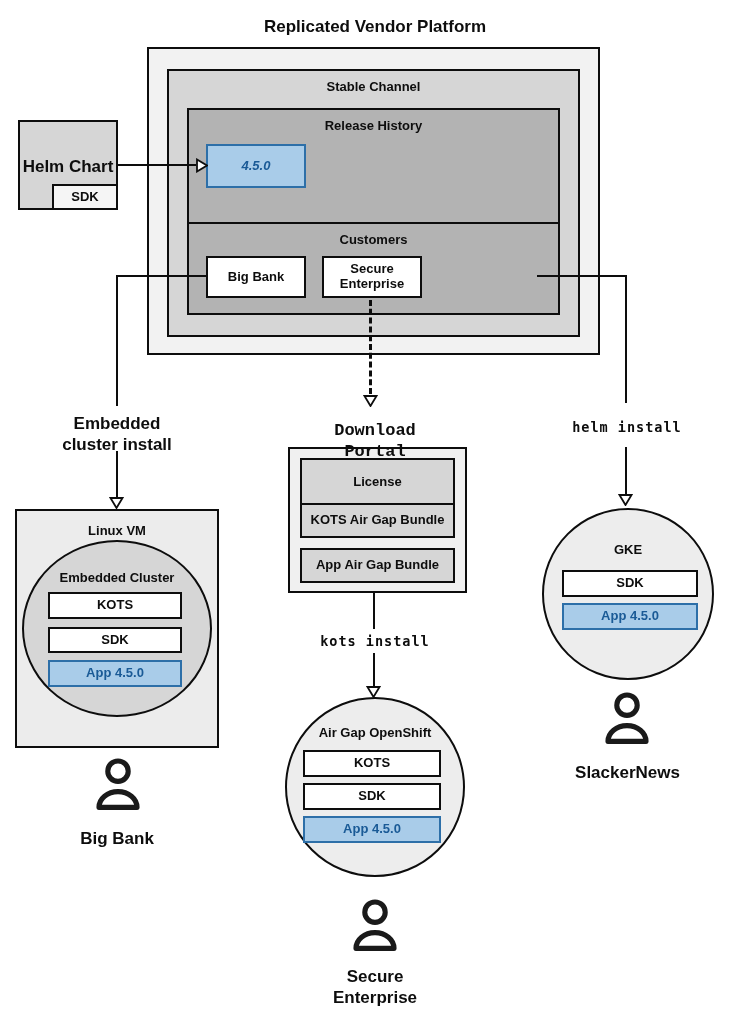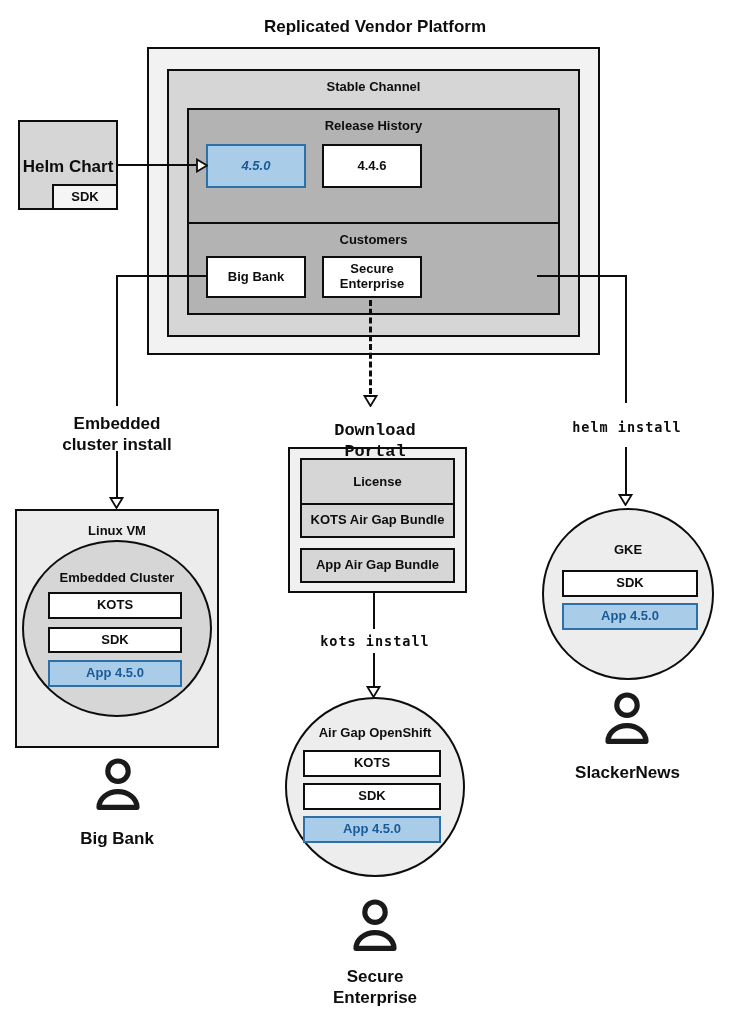--- a/index.html
+++ b/index.html
@@ -42,21 +42,20 @@
   <div class="lbl" style="left:200px;top:16px;width:350px;">Replicated Vendor Platform</div>
 
   <div class="panel g1" style="left:147px;top:47px;width:453px;height:308px;">
 
     <div class="panel g2" style="left:18px;top:20px;width:413px;height:268px;">
       <div class="boxtitle">Stable Channel</div>
 
       <div class="panel g3" style="left:18px;top:37px;width:373px;height:126px;">
         <div class="boxtitle">Release History</div>
         <div class="cell blue" style="left:17px;top:34px;width:100px;height:44px;font-style:italic;">4.5.0</div>
-        <div class="cell" style="left:133px;top:34px;width:100px;height:44px;">4.4.6</div>
       </div>
 
       <div class="panel g3" style="left:18px;top:151px;width:373px;height:93px;">
         <div class="boxtitle">Customers</div>
         <div class="cell" style="left:17px;top:32px;width:100px;height:42px;">Big Bank</div>
         <div class="cell" style="left:133px;top:32px;width:100px;height:42px;">Secure Enterprise</div>
       </div>
     </div>
   </div>
 

